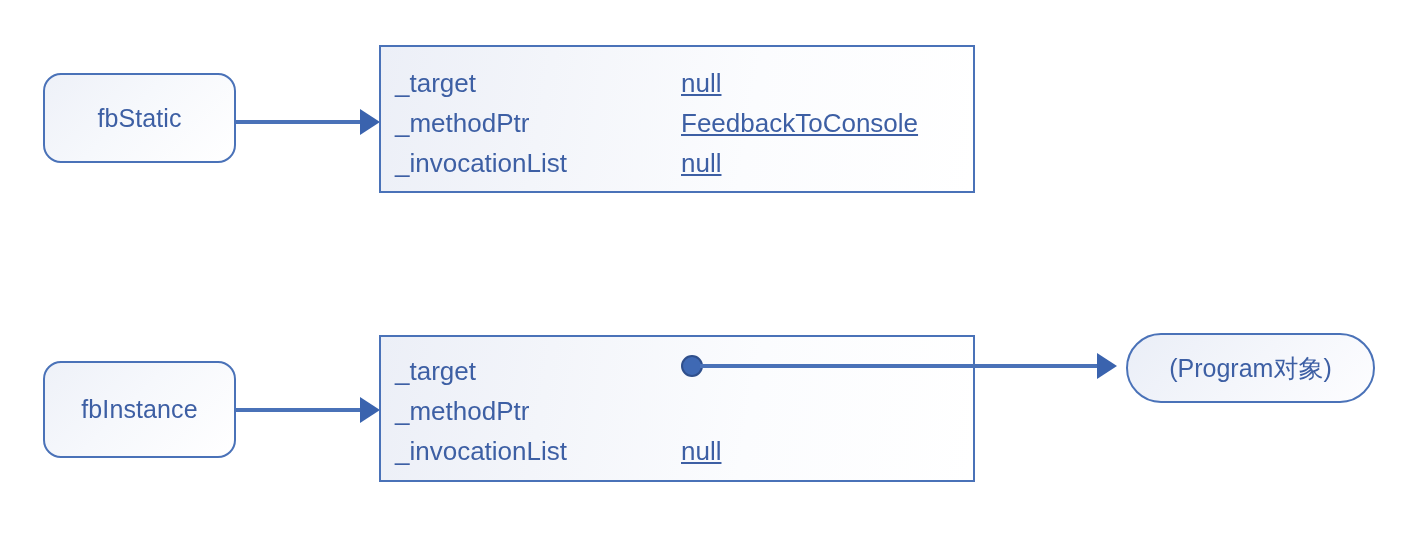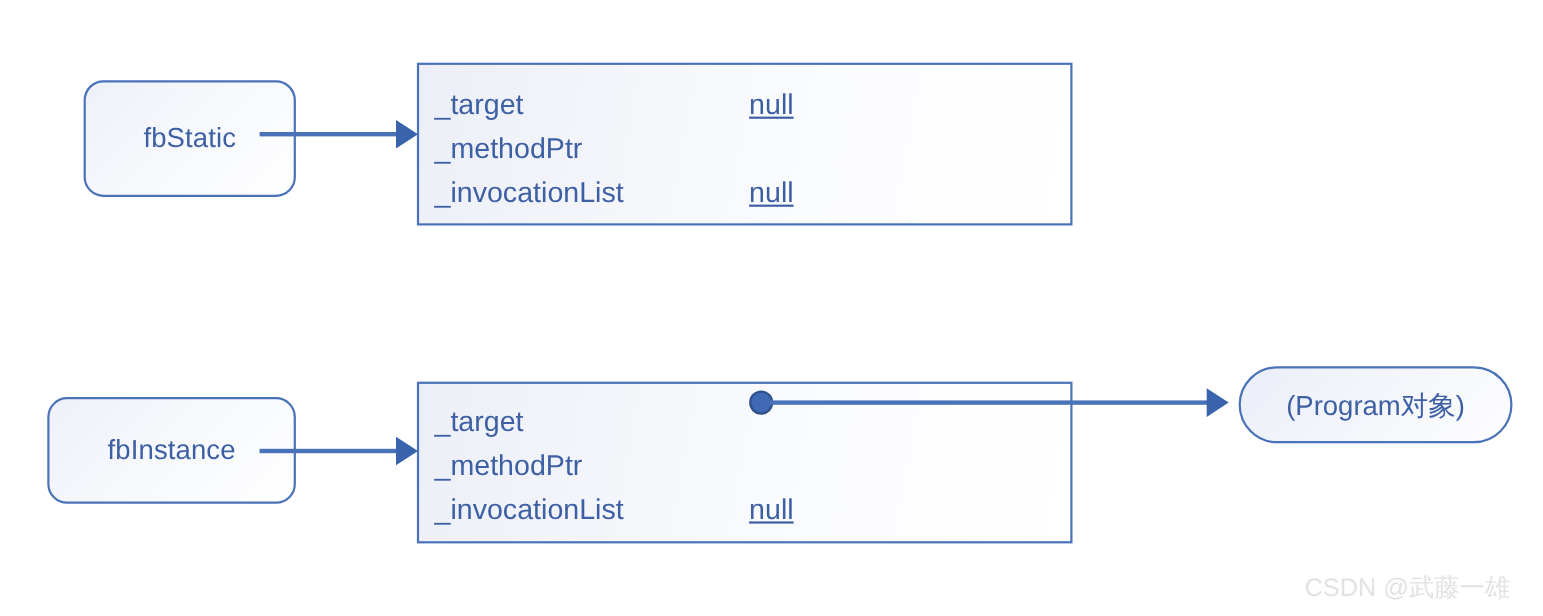--- a/index.html
+++ b/index.html
@@ -53,21 +53,20 @@
     font-size: 25px;
     white-space: nowrap;
   }
 
   
   .obj-box {
     position: absolute;
     box-sizing: border-box;
     border: 2px solid #4a72b8;
     background: linear-gradient(100deg, #eceff7 0%, #f3f5fa 28%, #fbfcfe 62%, #ffffff 100%);
-    margin-top: 12px;
   }
   .obj-row {
     position: absolute;
     left: 0;
     right: 0;
     height: 40px;
     display: flex;
     align-items: center;
   }
   .field-name {
@@ -117,45 +116,46 @@
     font-size: 23px;
     white-space: nowrap;
     user-select: none;
   }
 </style>
 </head>
 <body>
 
 <div id="canvas">
 
-  <div class="var-box" style="left:43px; top:73px; width:193px; height:106px;margin-left:33px;">
+  <div class="var-box" style="left:43px; top:73px; width:193px; height:90px;">
     <span class="var-label">fbStatic</span>
   </div>
 
   <div class="conn-line" style="left:236px; top:120px; width:128px;"></div>
   <div class="arrow-head" style="left:360px; top:109px;"></div>
 
   <div class="obj-box" style="left:379px; top:45px; width:596px; height:148px;">
 
     <div class="obj-row" style="top:16px;">
       <span class="field-name">_target</span>
       <span class="field-value">null</span>
     </div>
 
     <div class="obj-row" style="top:56px;">
       <span class="field-name">_methodPtr</span>
+      <span class="field-value">FeedbackToConsole</span>
     </div>
 
     <div class="obj-row" style="top:96px;">
       <span class="field-name">_invocationList</span>
       <span class="field-value">null</span>
     </div>
   </div>
 
-  <div class="var-box" style="left:43px; top:361px; width:226px; height:97px;">
+  <div class="var-box" style="left:43px; top:361px; width:193px; height:97px;">
     <span class="var-label">fbInstance</span>
   </div>
 
   <div class="conn-line" style="left:236px; top:408px; width:128px;"></div>
   <div class="arrow-head" style="left:360px; top:397px;"></div>
 
   <div class="obj-box" style="left:379px; top:335px; width:596px; height:147px;">
 
     <div class="obj-row" style="top:14px;">
       <span class="field-name">_target</span>
@@ -174,15 +174,14 @@
 
   <div class="conn-dot" style="left:681px; top:355px;"></div>
 
   <div class="conn-line" style="left:700px; top:364px; width:400px;"></div>
   <div class="arrow-head" style="left:1097px; top:353px;"></div>
 
   <div class="pill-box" style="left:1126px; top:333px; width:249px; height:70px;align-items:center;">
     <span class="pill-label">(Program对象)</span>
   </div>
 
-  <div class="watermark" style="left:1186px; top:519px;">CSDN @武藤一雄</div>
 
 </div>
 
 </body></html>

